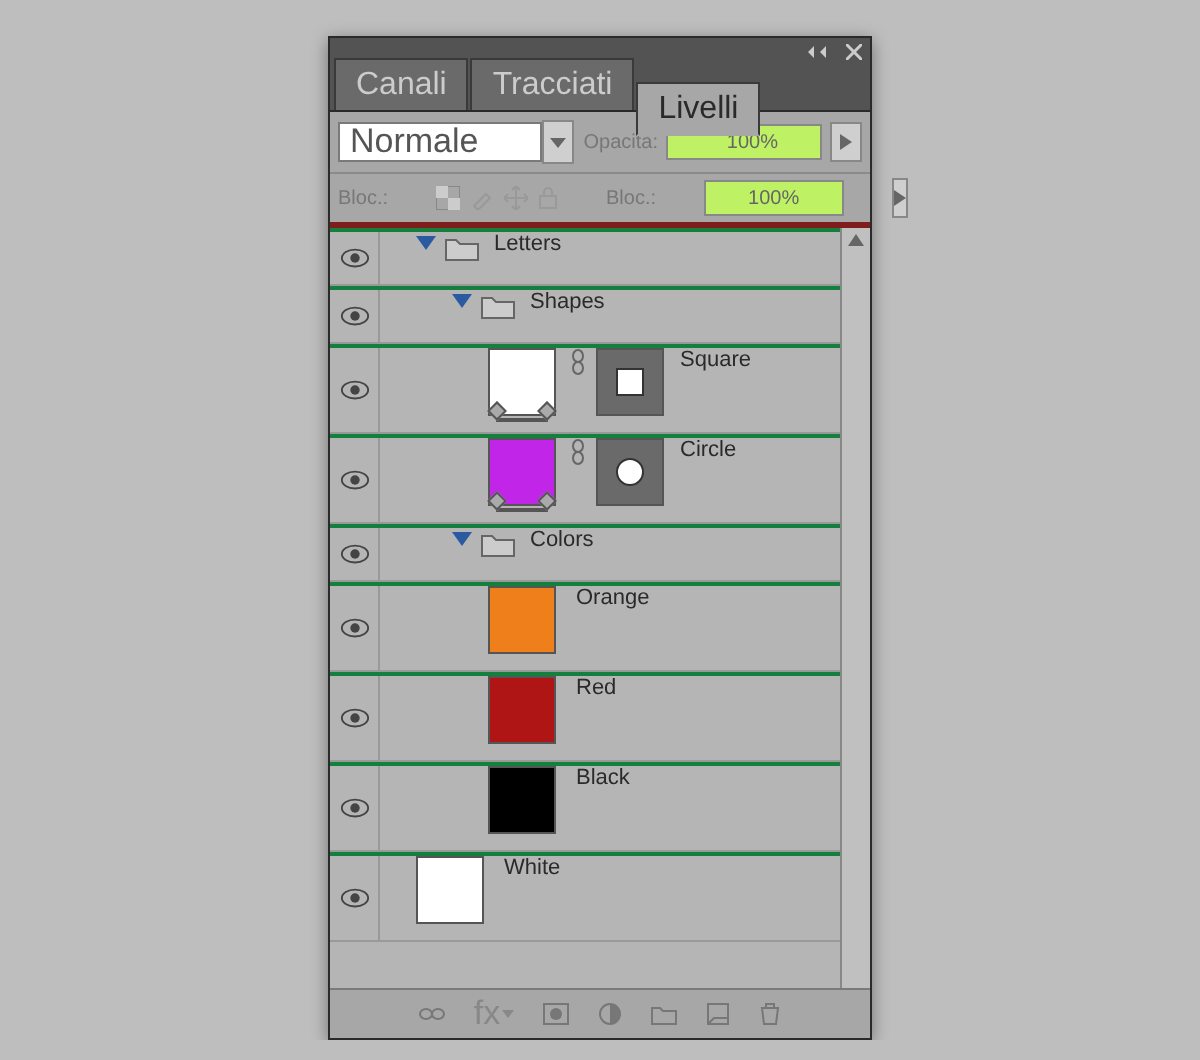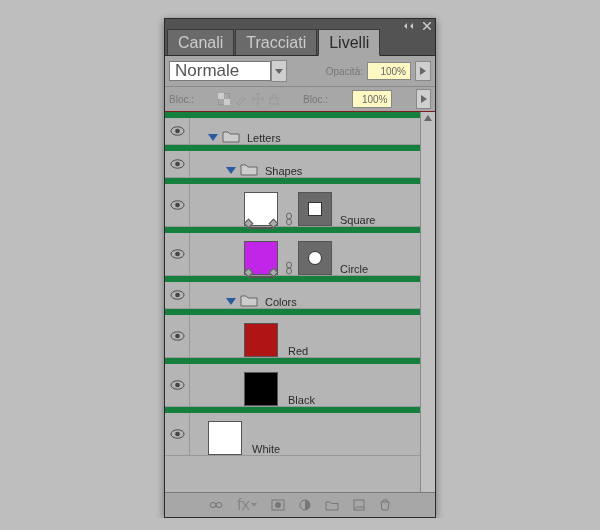--- a/index.html
+++ b/index.html
@@ -1,37 +1,37 @@
 <!DOCTYPE html>
 <html><head>
 <meta charset="utf-8">
 <style>
 body{margin:0;background:#bebebe;font-family:Tahoma,Arial,sans-serif;font-size:11px;color:#333;display:flex;justify-content:center;align-items:flex-start;padding-top:18px;user-select:none}
 .panel{width:270px;background:#535353;border:1px solid #2a2a2a;box-shadow:0 2px 8px rgba(0,0,0,0.4)}
 .topbar{height:14px;background:#535353;display:flex;justify-content:flex-end;align-items:center;padding:0 4px;gap:6px}
 .topbar svg{cursor:pointer}
 .tabs{display:flex;background:#535353;height:22px;align-items:flex-end;padding-left:2px;border-bottom:1px solid #2a2a2a}
 .tab{padding:4px 10px 3px;background:#6a6a6a;color:#ccc;border:1px solid #3a3a3a;border-bottom:none;margin-right:1px;font-size:16px;cursor:pointer}
-.tab.active{background:#a7a7a7;color:#2a2a2a;position:relative;top:1px;border-bottom:1px solid #a7a7a7}
+.tab.active{background:#a7a7a7;color:#2a2a2a;position:relative;top:13px;border-bottom:1px solid #a7a7a7}
 .body{background:#a7a7a7}
 .optrow{display:flex;align-items:center;height:26px;padding:2px 4px;gap:4px;border-bottom:1px solid #8a8a8a}
 .blend{background:#fff;border:1px solid #7a7a7a;width:90px;height:18px;display:flex;align-items:center;padding:0 5px;font-size:17px;color:#555}
 .blendwrap{display:flex;align-items:center}
 .caret{width:14px;height:20px;background:#cfcfcf;border:1px solid #888;display:flex;align-items:center;justify-content:center}
 .lbl{color:#777;font-size:10px;margin-left:auto}
-.pct{background:#fef9c3;border:1px solid #888;width:34px;height:16px;font-size:10px;color:#666;text-align:right;padding:0 4px;display:flex;align-items:center;justify-content:flex-end}
+.pct{background:#bef264;border:1px solid #888;width:34px;height:16px;font-size:10px;color:#666;text-align:right;padding:0 21px;display:flex;align-items:center;justify-content:flex-end}
 .arrbtn{width:14px;height:18px;background:#cfcfcf;border:1px solid #888;display:flex;align-items:center;justify-content:center}
-.lockrow{display:flex;align-items:center;height:24px;padding:0 4px;gap:24px;border-bottom:1px solid #7f1d1d}
+.lockrow{display:flex;align-items:center;height:24px;padding:0 4px;gap:24px;border-bottom:3px solid #7f1d1d}
 .lockrow .lbl2{color:#777;font-size:10px}
 .lockicons{display:flex;gap:5px;color:#888;align-items:center}
 .layers{background:#b5b5b5;height:380px;position:relative;display:flex}
 .layerlist{flex:1;overflow:hidden}
 .scroll{width:14px;background:#c0c0c0;border-left:1px solid #888}
 .scroll .up,.scroll .dn{height:12px;display:flex;align-items:center;justify-content:center;color:#555}
-.row{display:flex;align-items:flex-end;height:26px;border-bottom:1px solid #999;border-top:6px solid #15803d;background:#b5b5b5}
+.row{display:flex;align-items:flex-start;height:26px;border-bottom:1px solid #999;border-top:2px solid #15803d;background:#b5b5b5}
 .row.tall{height:42px}
 .eyebox{width:24px;height:100%;display:flex;align-items:center;justify-content:center;border-right:1px solid #999}
 .indent1{width:18px}
 .indent2{width:36px}
 .indent3{width:54px}
 .tri{display:inline-block;margin-right:3px;cursor:pointer}
 .folder{width:20px;height:16px;display:flex;align-items:center;justify-content:center;margin-right:6px}
 .thumb{width:32px;height:32px;border:1px solid #555;margin-right:6px;background:#fff;position:relative;flex-shrink:0}
 .thumb .bar{position:absolute;bottom:-4px;left:3px;right:3px;height:2px;background:#555}
 .thumb .marks{position:absolute;bottom:-2px;left:0;right:0;display:flex;justify-content:space-between}
@@ -216,20 +216,31 @@
                 <path d="M0 2h10L5 9z" fill="#2a5aa0"></path>
               </svg></span>
           <div class="folder">
               <svg width="18" height="14">
                 <path d="M1 3h5l2 2h9v8H1z" fill="#ccc" stroke="#666"></path>
               </svg>
             </div>
           <span class="name">Colors</span>
         </div>
 
+        <div class="row tall">
+          <div class="eyebox">
+              <svg class="eye-svg" viewBox="0 0 16 10">
+                <ellipse cx="8" cy="5" rx="7" ry="4.5" fill="none" stroke="#444"></ellipse>
+                <circle cx="8" cy="5" r="2.5" fill="#444"></circle>
+              </svg>
+            </div>
+          <div class="indent3"></div>
+          <div class="swatch" style="background:#ef7f1a"></div>
+          <span class="name">Orange</span>
+        </div>
 
 
         <div class="row tall">
           <div class="eyebox">
               <svg class="eye-svg" viewBox="0 0 16 10">
                 <ellipse cx="8" cy="5" rx="7" ry="4.5" fill="none" stroke="#444"></ellipse>
                 <circle cx="8" cy="5" r="2.5" fill="#444"></circle>
               </svg>
             </div>
           <div class="indent3"></div>

